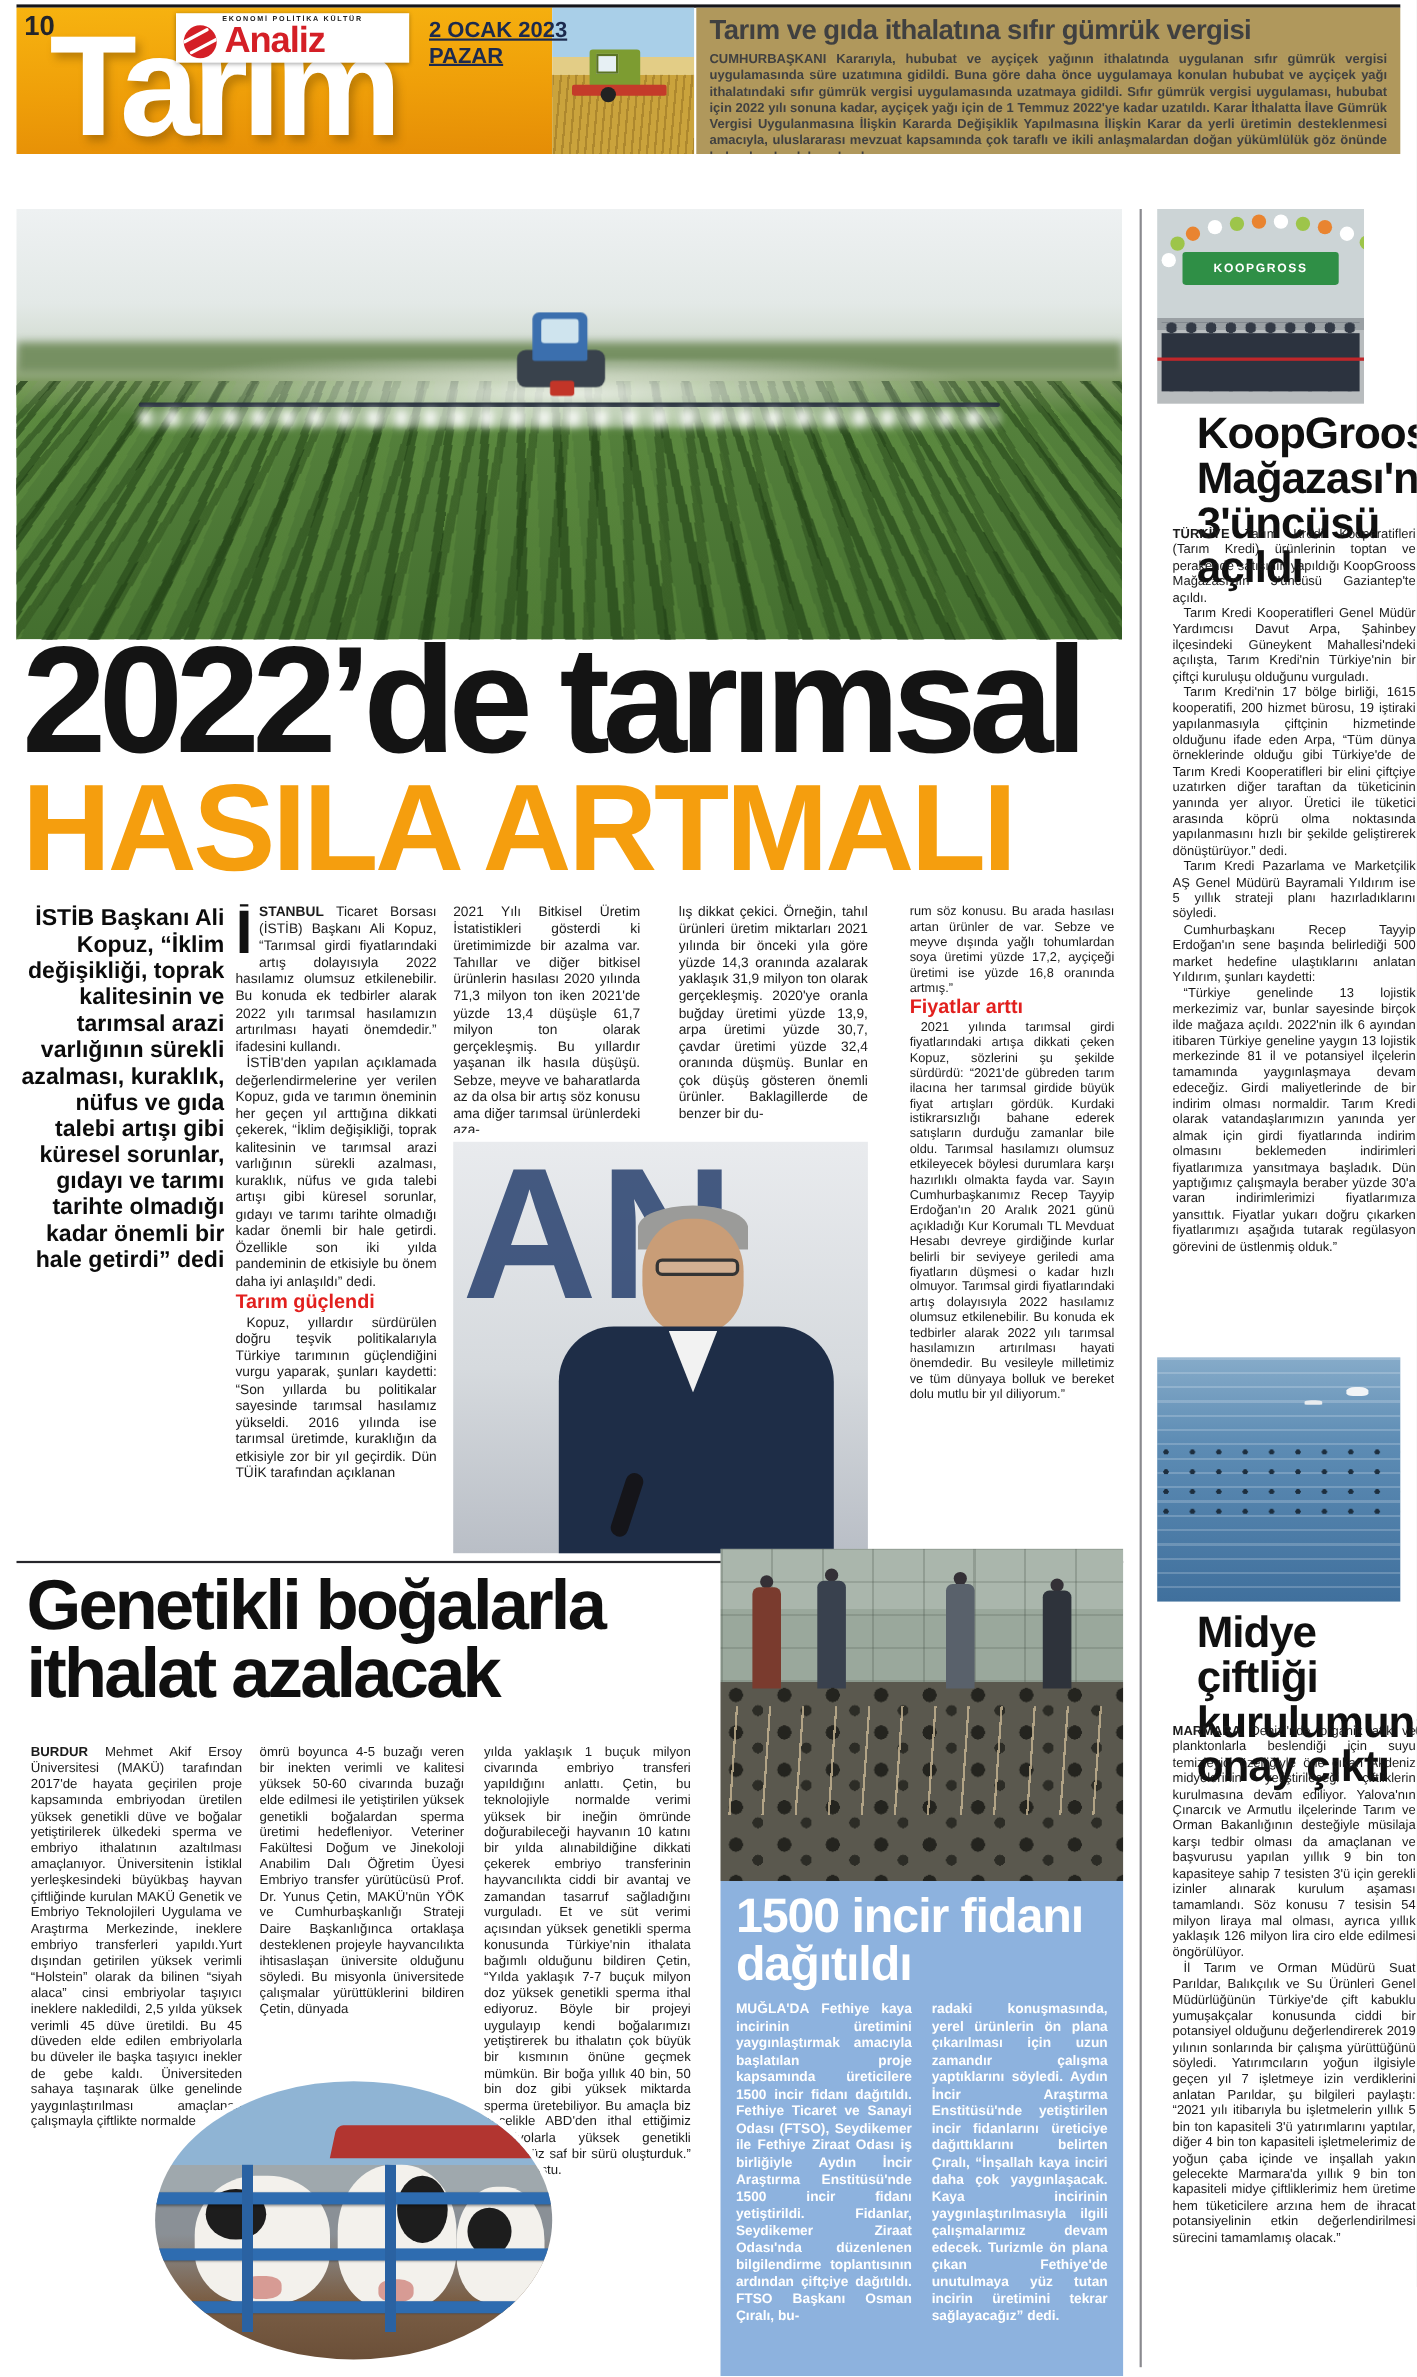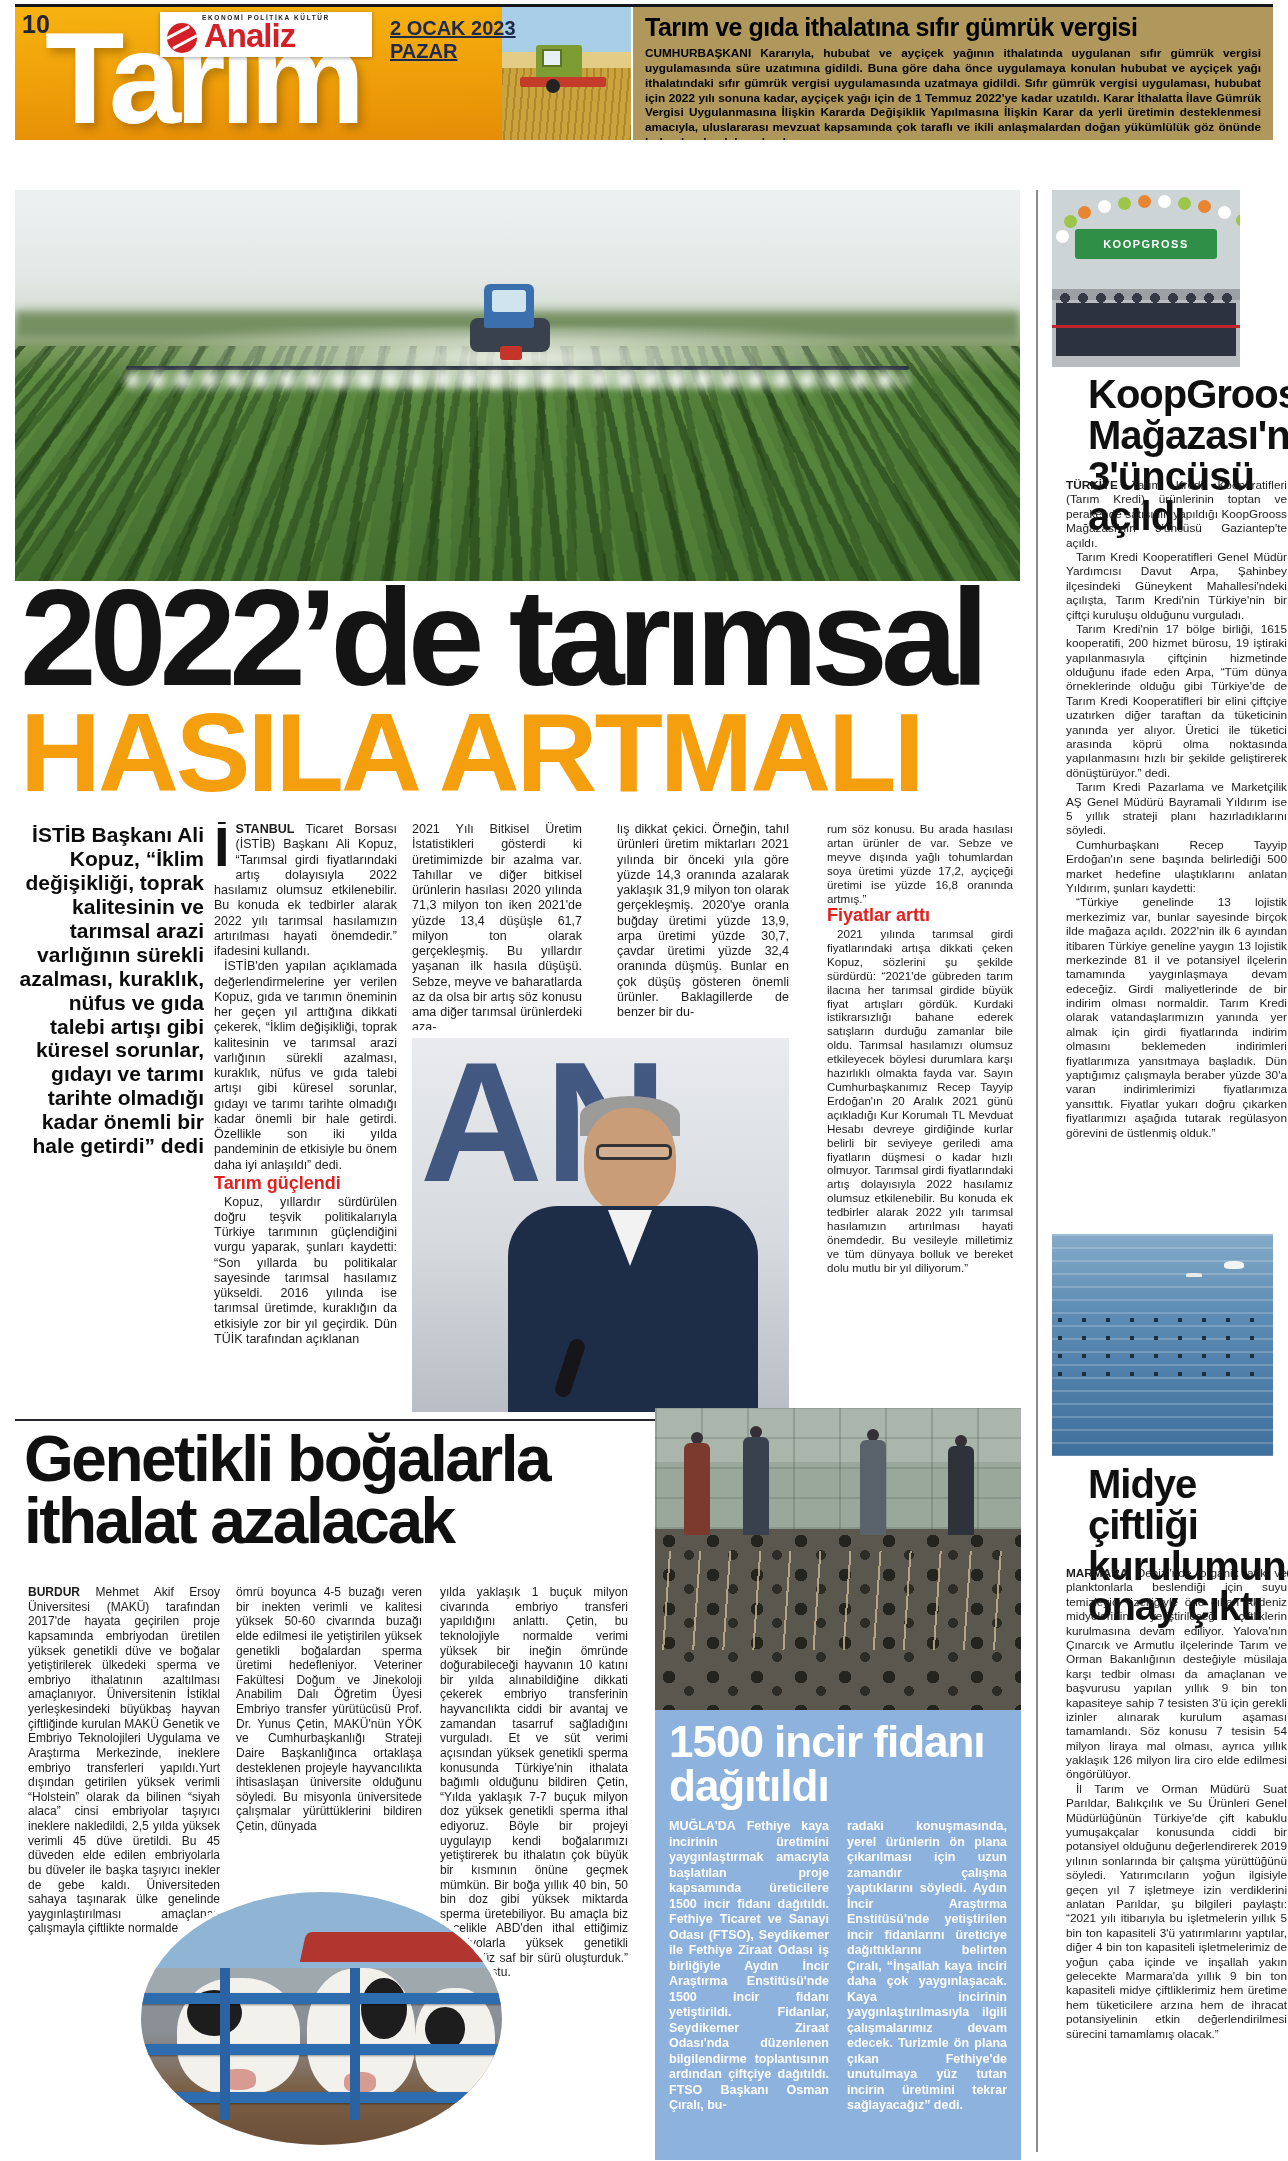--- a/index.html
+++ b/index.html
@@ -20,21 +20,21 @@
   .edition{left:390px;top:17px;z-index:6;line-height:1.15;}
   .edition span{display:block;font-size:20px;font-weight:800;color:#1c2a4e;text-decoration:underline;}
   
   .harv{left:502px;top:7px;width:129px;height:133px;overflow:hidden;background:linear-gradient(180deg,#a9cfe8 0 34%,#e3cd86 34% 46%,#caa33c 46% 100%);}
   .harv .field-tex{left:0;right:0;bottom:0;height:54%;background:repeating-linear-gradient(95deg,rgba(120,85,20,.35) 0 2px,transparent 2px 7px);}
   .harv .body{left:34px;top:38px;width:46px;height:34px;background:#7d9c31;border-radius:3px;}
   .harv .cab{left:40px;top:42px;width:16px;height:14px;background:#e7f0f4;border:2px solid #5c7424;}
   .harv .header{left:18px;top:70px;width:86px;height:10px;background:#c43b2a;border-radius:2px;}
   .harv .wheel{left:44px;top:72px;width:14px;height:14px;background:#222;border-radius:50%;}
   
-  .top-story{left:633px;top:7px;width:640px;height:133px;background:#b0985c;color:#000000;padding:5px 12px;box-sizing:border-box;overflow:hidden;}
+  .top-story{left:633px;top:7px;width:640px;height:133px;background:#b0985c;color:#404040;padding:5px 12px;box-sizing:border-box;overflow:hidden;}
   .top-story-title{font-size:25px;font-weight:800;letter-spacing:-.5px;margin:1px 0 4px;}
   .top-story-body{font-size:11.8px;line-height:1.26;font-weight:600;text-align:justify;}
   .top-story-body b{font-weight:800;}
   
   .main-photo{left:15px;top:190px;width:1005px;height:391px;overflow:hidden;background:linear-gradient(180deg,#eef1f2 0%,#e3e9e7 22%,#d3dcd2 32%,#b9c7a8 36%,#7e9a63 40%,#55813c 48%,#446f2f 100%);}
   .treeline{left:0;right:0;top:31%;height:7%;background:#769062;filter:blur(4px);}
   .rows1{left:-10%;right:-10%;top:40%;bottom:0;background:repeating-linear-gradient(86deg,rgba(26,56,16,.5) 0 7px,rgba(110,160,70,.25) 7px 16px,transparent 16px 30px);transform:perspective(420px) rotateX(38deg);transform-origin:50% 0;}
   .rows2{left:-10%;right:-10%;top:40%;bottom:0;background:repeating-linear-gradient(94deg,rgba(26,56,16,.4) 0 7px,transparent 7px 26px);transform:perspective(420px) rotateX(38deg);transform-origin:50% 0;}
   .mist{left:4%;right:4%;top:35%;height:16%;background:radial-gradient(ellipse 60% 100% at 50% 50%,rgba(255,255,255,.85),rgba(255,255,255,0) 70%);filter:blur(2px);}
   .boom{left:11%;width:78%;top:45%;height:4px;background:#26303b;border-radius:2px;}

